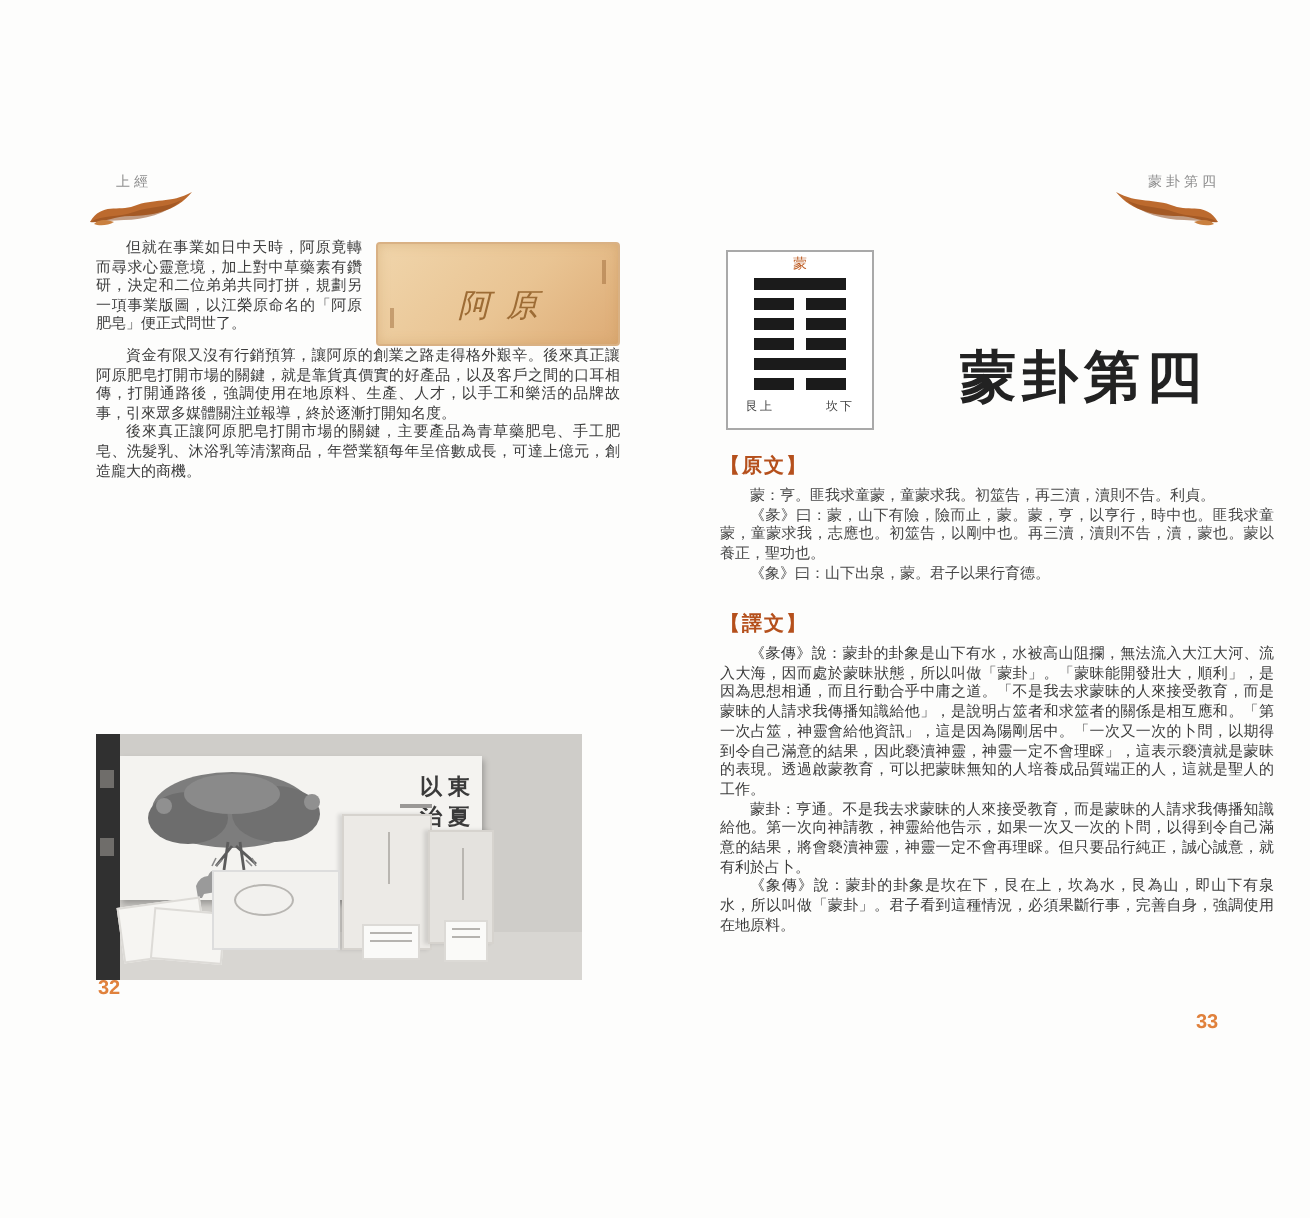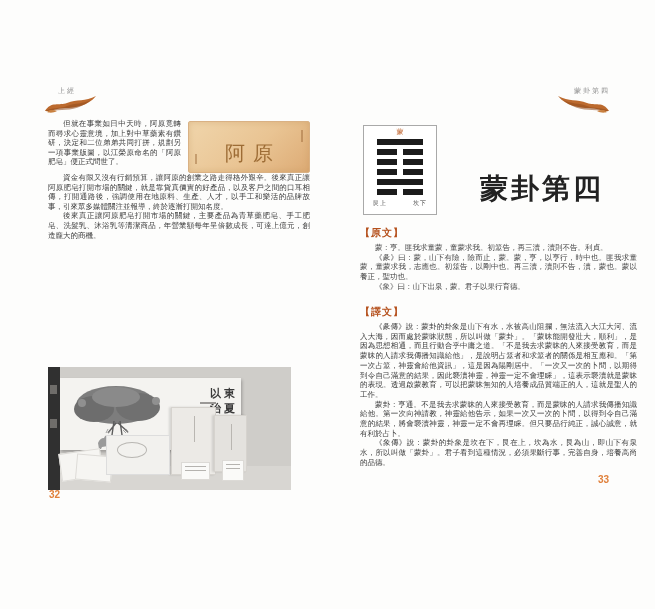--- a/index.html
+++ b/index.html
@@ -29,21 +29,21 @@
   .para-row .body-text{width:133px;}
 
   
   .wood-sign{
     flex:none;width:120px;height:50px;margin-top:2px;position:relative;
     background:linear-gradient(135deg,#f0d5ab 0%,#e9c493 55%,#ddab75 100%);
     border:1px solid #d9b184;border-radius:2px;
     display:flex;align-items:center;justify-content:center;
     box-shadow:inset 0 0 6px rgba(190,140,80,.35);
   }
-  .sign-text{font-size:20px;letter-spacing:8px;color:#9d6c35;text-indent:8px;margin-top:13px;}
+  .sign-text{font-size:16px;letter-spacing:8px;color:#9d6c35;font-style:italic;text-indent:8px;margin-top:13px;}
   .sign-mark{position:absolute;width:2px;background:rgba(150,100,50,.45);}
   .sign-mark.m1{right:6px;top:8px;height:12px;}
   .sign-mark.m2{left:6px;bottom:8px;height:10px;}
 
   
   .photo{
     position:absolute;left:0;top:281px;width:243px;height:123px;
     background:#cfcdc9;overflow:hidden;
   }
   .ph-table{position:absolute;left:0;bottom:0;width:100%;height:24px;background:#d8d6d2;}
@@ -56,21 +56,21 @@
   .ph-box .vline{position:absolute;left:50%;top:8px;width:1px;height:26px;background:#b9b6b1;}
   .ph-smallcard{position:absolute;background:#fafaf8;border:1px solid #dcdad6;}
   .ph-smallcard i{display:block;height:1px;background:#b5b3af;margin:3px 3px 0 3px;}
   .ph-leaflet{position:absolute;background:#f6f5f2;border:1px solid #dddbd7;}
   .ph-book{position:absolute;left:58px;top:68px;width:62px;height:38px;background:#f2f1ee;border:1px solid #ddd;}
   .ph-book .scribble{position:absolute;left:10px;top:6px;width:28px;height:14px;border:1px solid #b8b6b2;border-radius:50%;}
 
   .page-num{position:absolute;font-size:10px;font-weight:bold;color:#e0813c;
     font-family:"Liberation Sans","DejaVu Sans",sans-serif;}
   .page-left .page-num{left:1px;top:403px;}
-  .page-right .page-num{left:238px;top:388px;}
+  .page-right .page-num{left:238px;top:420px;}
 
   
   .hex-box{position:absolute;left:3px;top:39px;width:72px;height:88px;border:1px solid #a9a9a9;background:#fff;}
   .hex-seal{text-align:center;font-size:7px;color:#bc5a20;line-height:9px;margin-top:2px;}
   .hex-lines{margin-top:2px;}
   .hex-row{height:6px;width:46px;margin:0 auto 4px auto;background:#1b1b1b;}
   .hex-row.broken{background:none;display:flex;justify-content:space-between;}
   .hex-row.broken .seg{display:block;width:20px;height:6px;background:#1b1b1b;}
   .hex-labels{display:flex;justify-content:space-between;padding:0 9px;margin-top:3px;}
   .hex-labels span{font-size:6px;color:#3f3f3f;letter-spacing:1px;}
@@ -209,17 +209,17 @@
     <div class="sec-heading">【原文】</div>
     <p class="body-text">蒙：亨。匪我求童蒙，童蒙求我。初筮告，再三瀆，瀆則不告。利貞。</p>
     <p class="body-text">《彖》曰：蒙，山下有險，險而止，蒙。蒙，亨，以亨行，時中也。匪我求童蒙，童蒙求我，志應也。初筮告，以剛中也。再三瀆，瀆則不告，瀆，蒙也。蒙以養正，聖功也。</p>
     <p class="body-text">《象》曰：山下出泉，蒙。君子以果行育德。</p>
   </div>
 
   <div class="section sec-translation">
     <div class="sec-heading">【譯文】</div>
     <p class="body-text">《彖傳》說：蒙卦的卦象是山下有水，水被高山阻攔，無法流入大江大河、流入大海，因而處於蒙昧狀態，所以叫做「蒙卦」。「蒙昧能開發壯大，順利」，是因為思想相通，而且行動合乎中庸之道。「不是我去求蒙昧的人來接受教育，而是蒙昧的人請求我傳播知識給他」，是說明占筮者和求筮者的關係是相互應和。「第一次占筮，神靈會給他資訊」，這是因為陽剛居中。「一次又一次的卜問，以期得到令自己滿意的結果，因此褻瀆神靈，神靈一定不會理睬」，這表示褻瀆就是蒙昧的表現。透過啟蒙教育，可以把蒙昧無知的人培養成品質端正的人，這就是聖人的工作。</p>
     <p class="body-text">蒙卦：亨通。不是我去求蒙昧的人來接受教育，而是蒙昧的人請求我傳播知識給他。第一次向神請教，神靈給他告示，如果一次又一次的卜問，以得到令自己滿意的結果，將會褻瀆神靈，神靈一定不會再理睬。但只要品行純正，誠心誠意，就有利於占卜。</p>
-    <p class="body-text">《象傳》說：蒙卦的卦象是坎在下，艮在上，坎為水，艮為山，即山下有泉水，所以叫做「蒙卦」。君子看到這種情況，必須果斷行事，完善自身，培養高尚的品德。</p>
+    <p class="body-text">《象傳》說：蒙卦的卦象是坎在下，艮在上，坎為水，艮為山，即山下有泉水，所以叫做「蒙卦」。君子看到這種情況，必須果斷行事，完善自身，強調使用在地原料。</p>
   </div>
 
   <div class="page-num">33</div>
 </div>
 
 </body></html>

